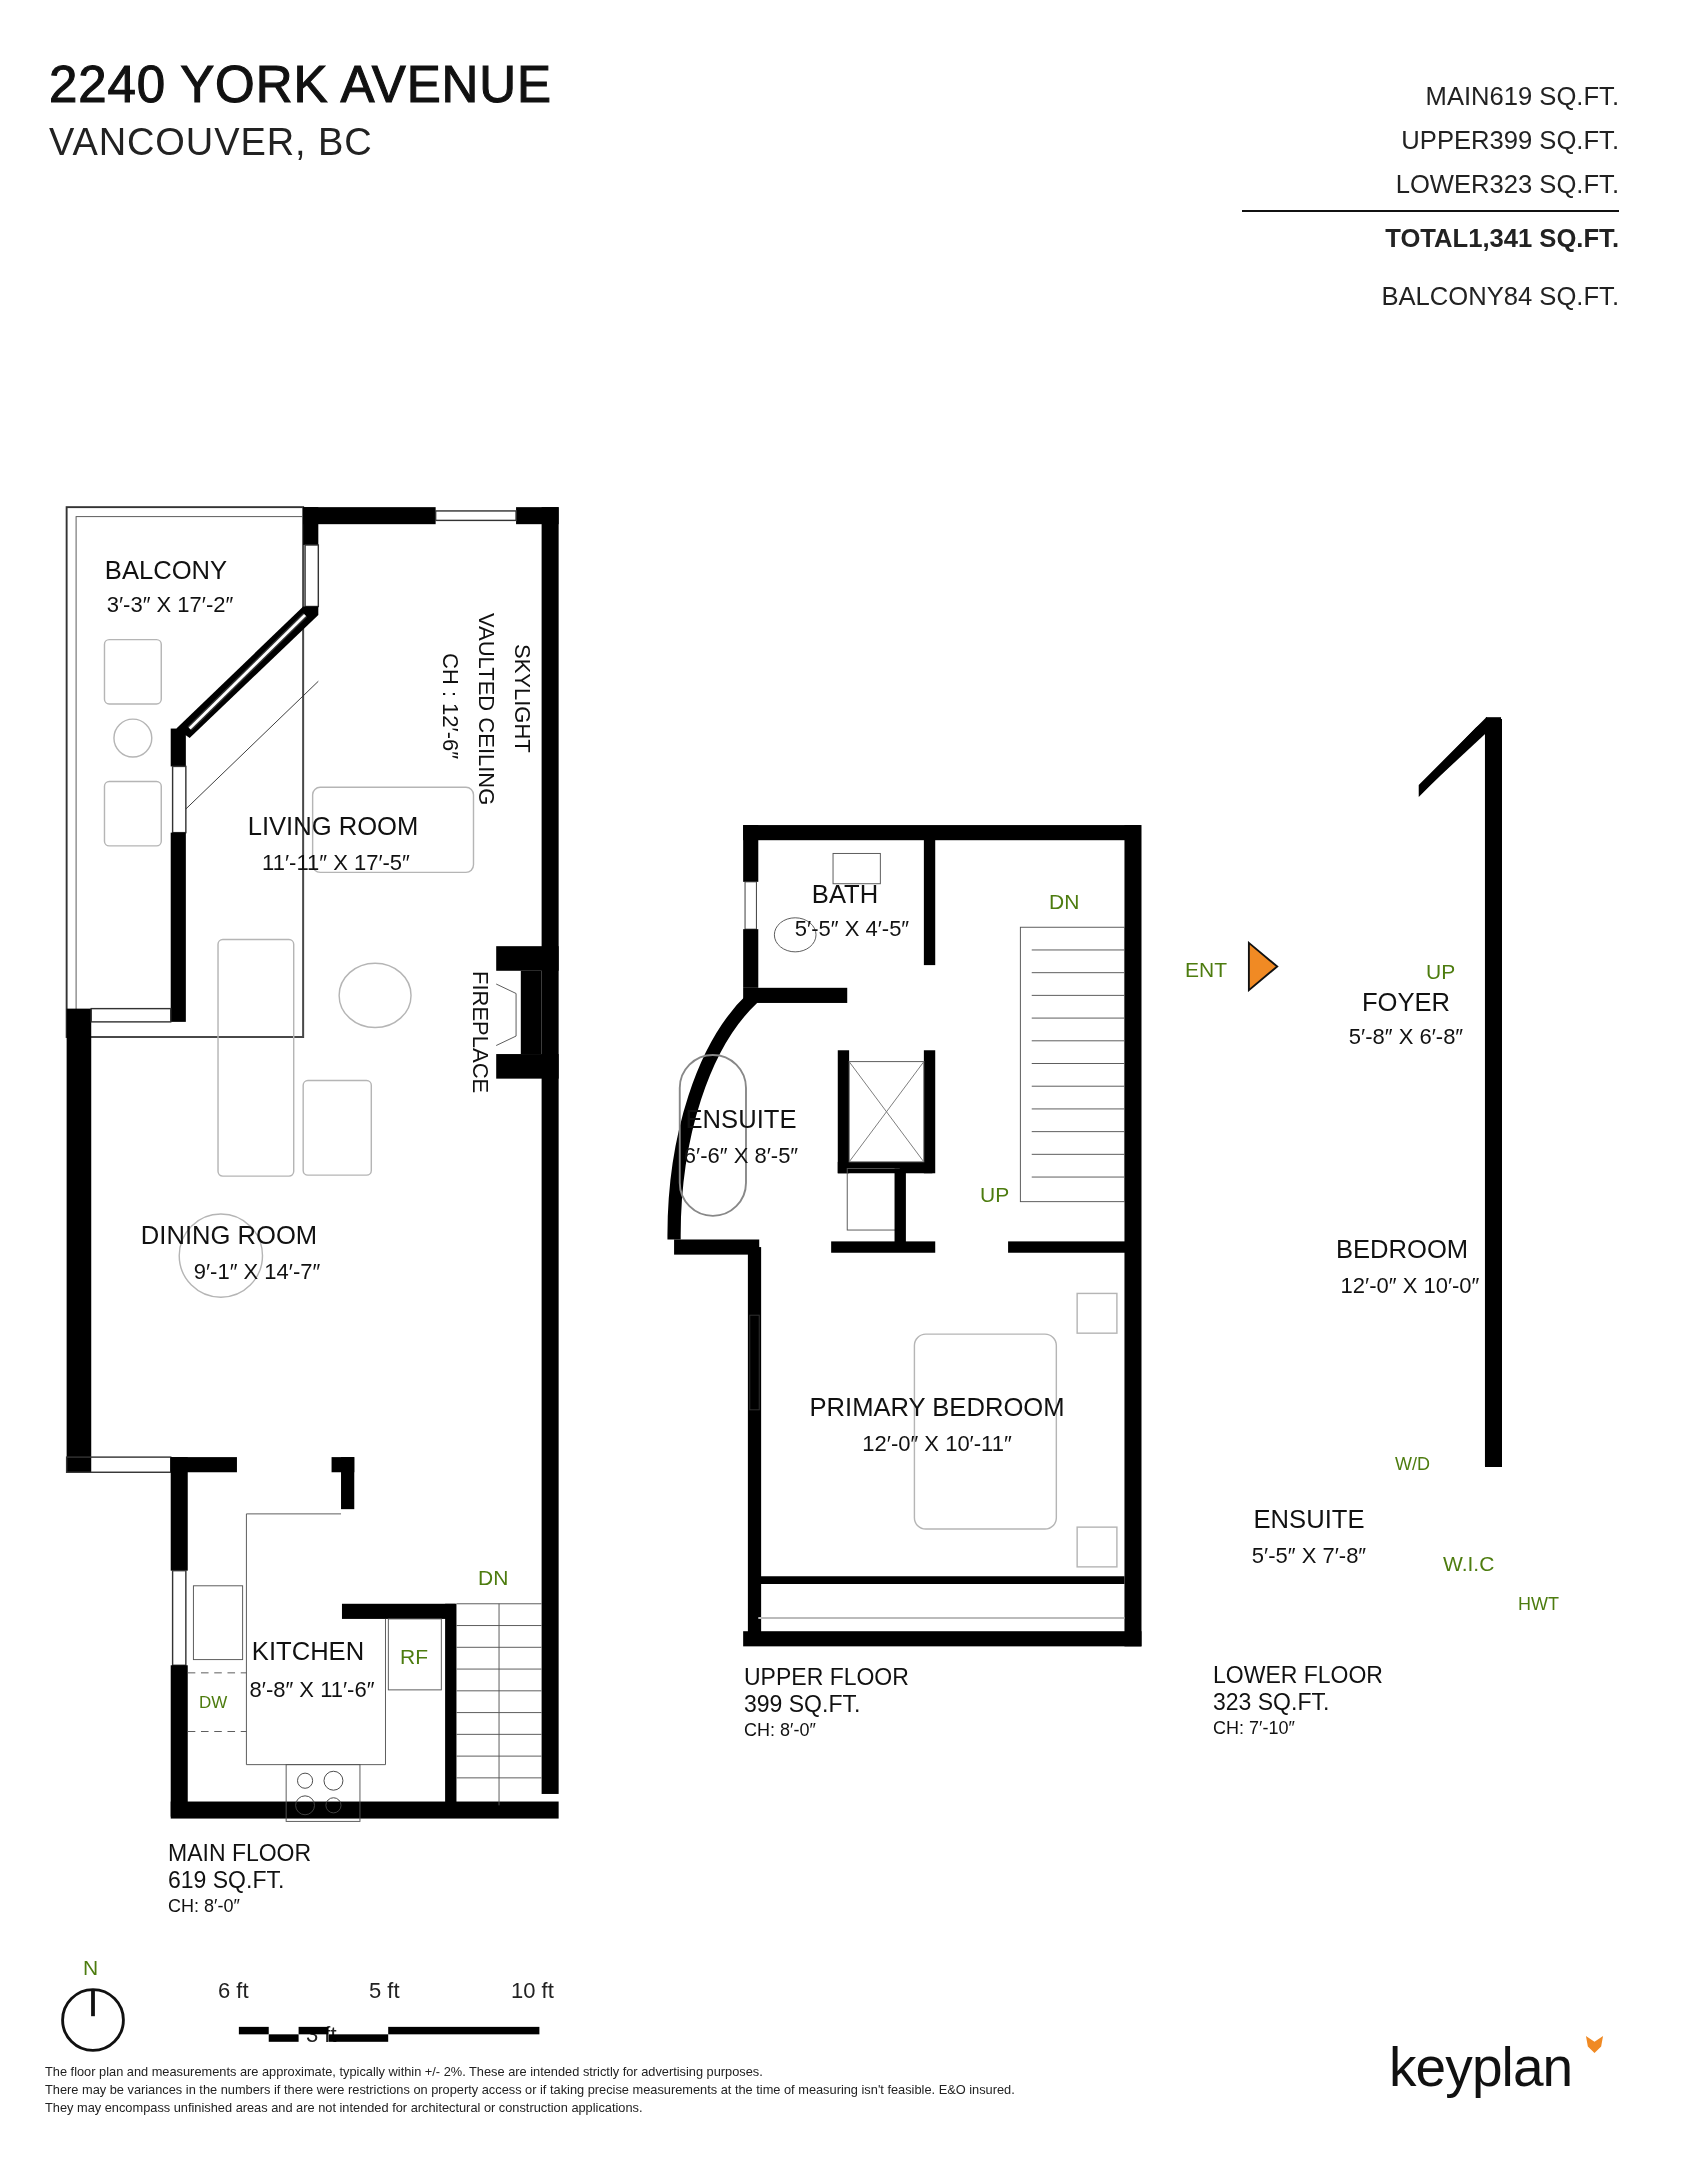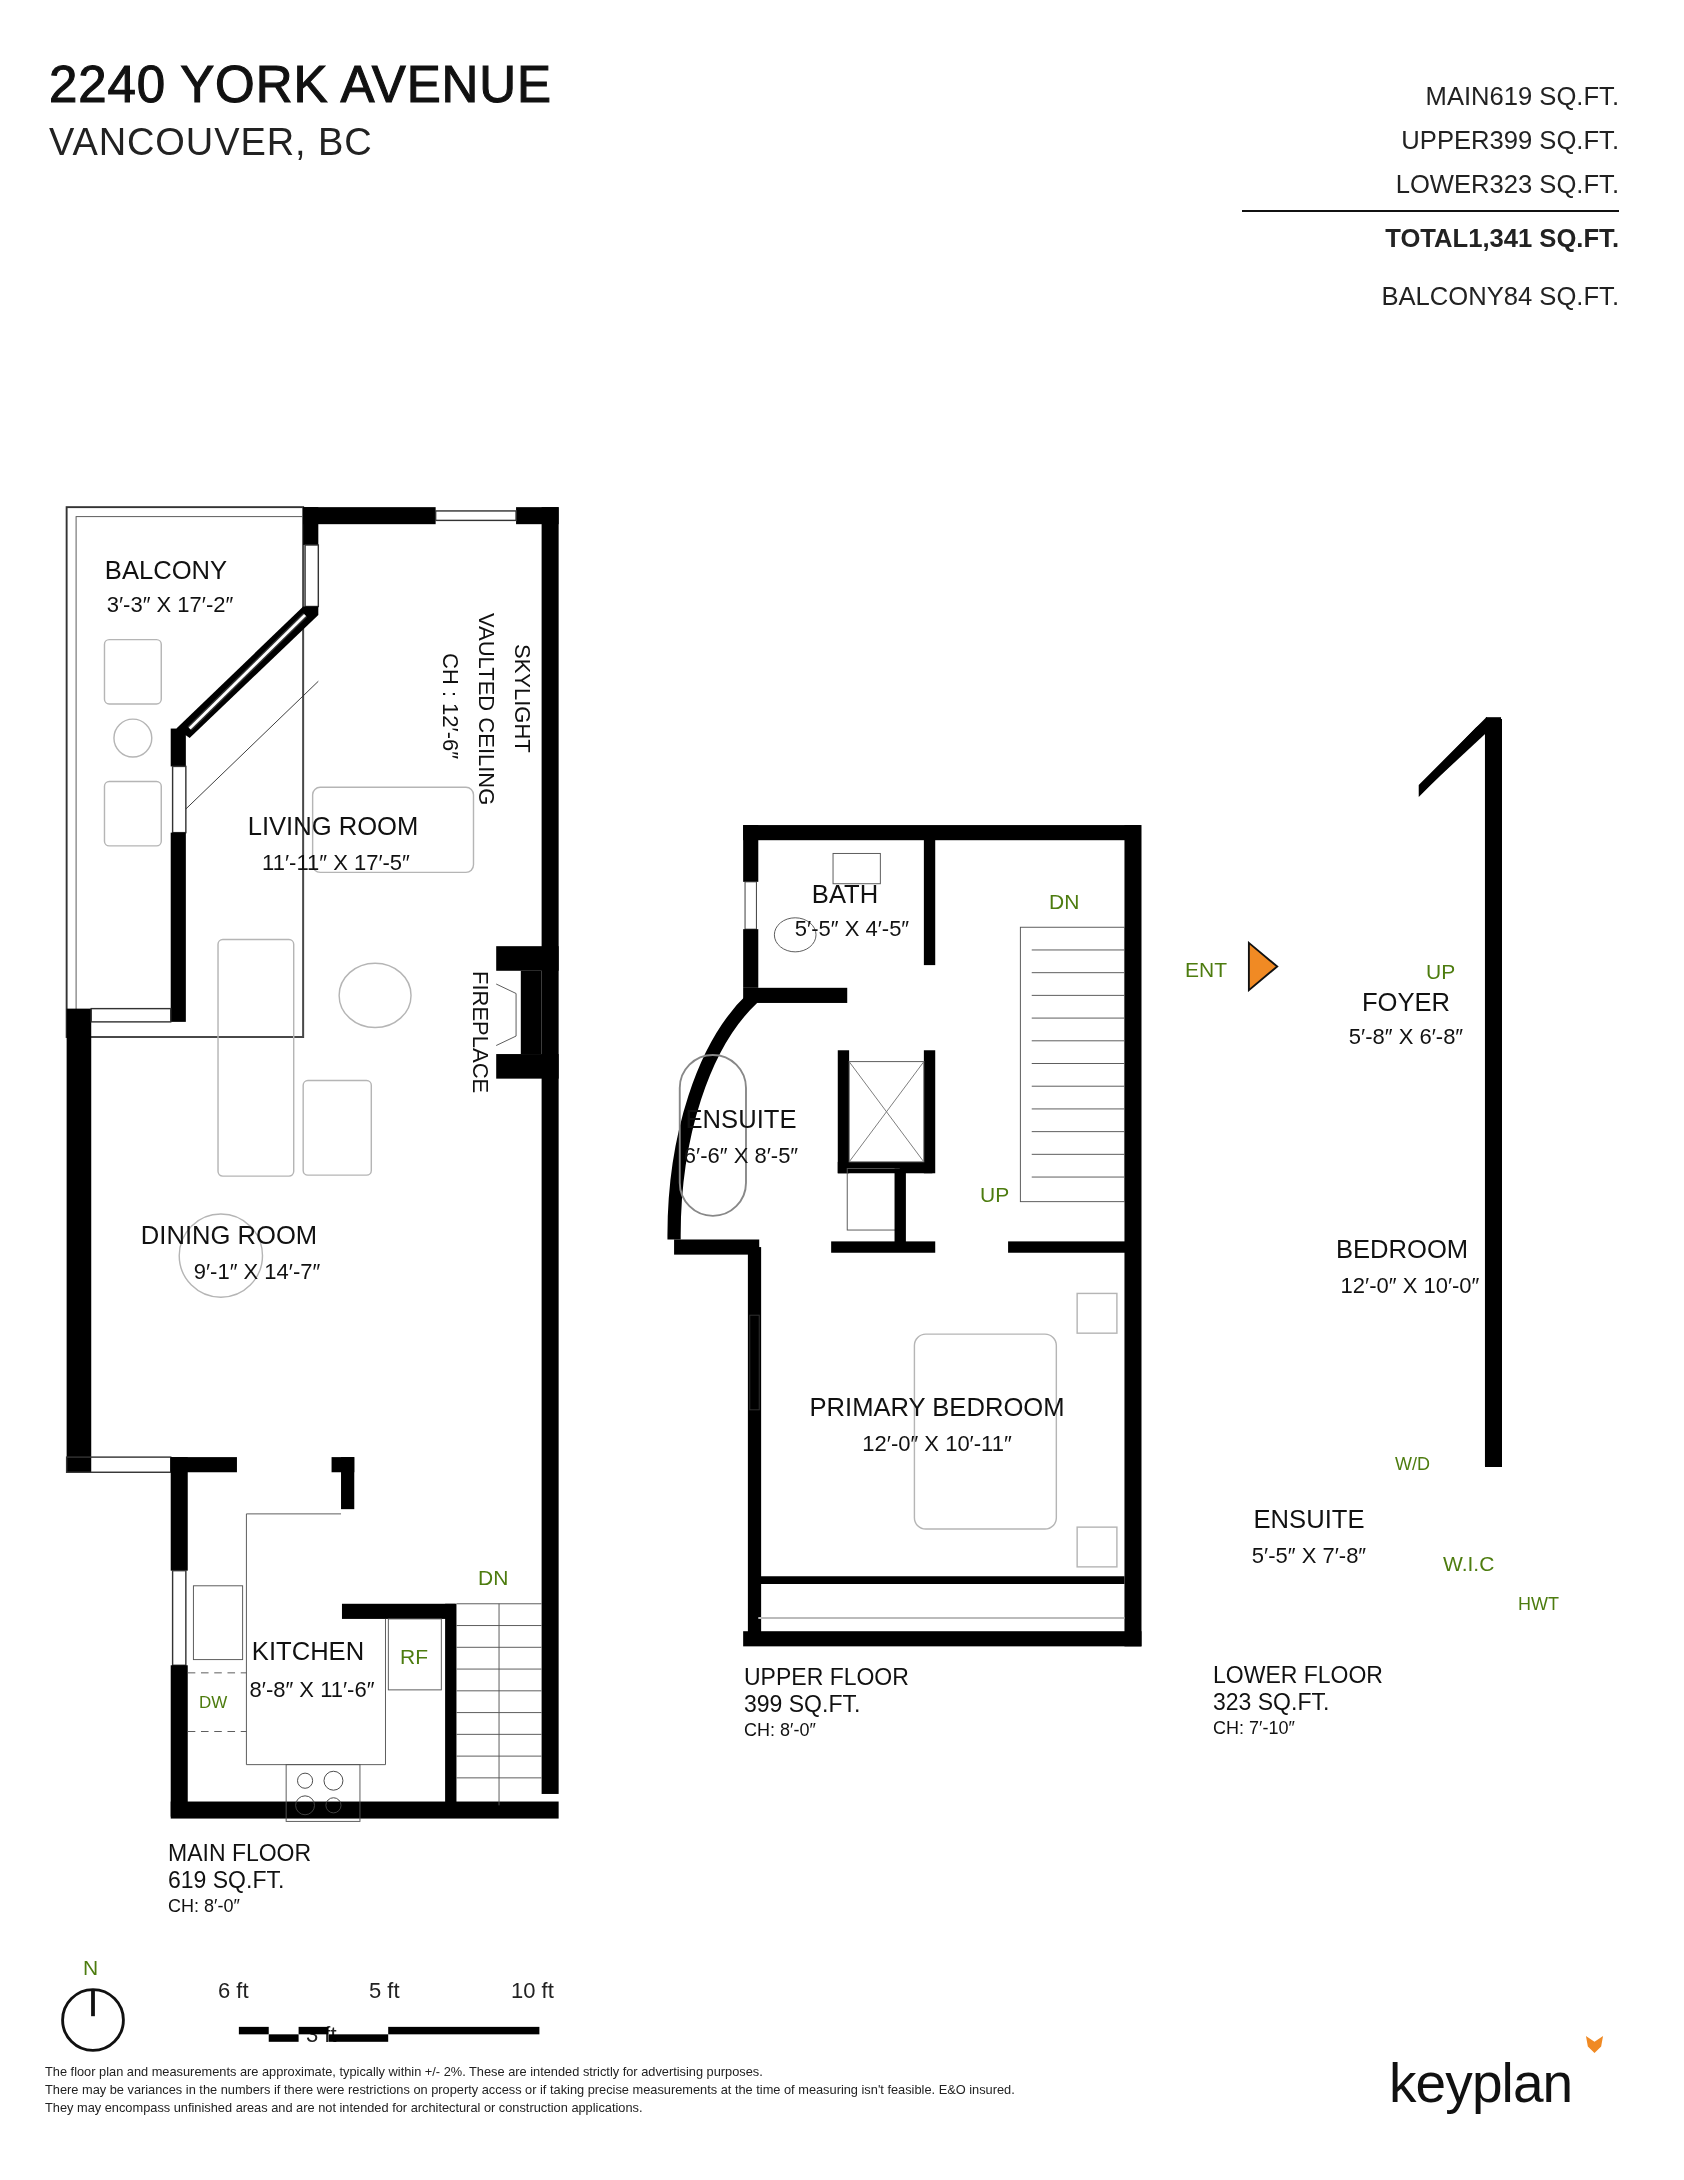--- a/index.html
+++ b/index.html
@@ -14,21 +14,21 @@
   .area-row.balcony { margin-top:9.5px; }
   svg.plan { position:absolute; left:0; top:0; }
   .rlabel { position:absolute; text-align:center; font-size:25.6px; color:#111; white-space:nowrap; transform:translateX(-50%); }
   .rdim { position:absolute; text-align:center; font-size:22px; color:#111; white-space:nowrap; transform:translateX(-50%); }
   .small { position:absolute; font-size:21px; color:#4d7c0f; white-space:nowrap;margin-top:8px; }
   .vert { position:absolute; writing-mode:vertical-rl; font-size:22px; color:#111; white-space:nowrap; }
   .floor-caption { position:absolute; font-size:23px; color:#111; line-height:26.5px; }
   .floor-caption .ch { font-size:18px; }
   .disclaimer { left:45px; top:2063px; font-size:12.8px; color:#222; line-height:18px; }
   .scale-lbl { position:absolute; font-size:22px; color:#222; }
-  .logo { left:1389px; top:2035px; font-size:55px; font-weight:400; color:#111; letter-spacing:-0.9px;margin-top:16px; }
+  .logo { left:1389px; top:2035px; font-size:55px; font-weight:400; color:#111; letter-spacing:-0.9px; }
 </style>
 </head>
 <body>
 
 <div class="abs title">2240 YORK AVENUE</div>
 <div class="abs subtitle">VANCOUVER, BC</div>
 
 <div class="abs area-table">
   <div class="area-row">
     <span>MAIN</span>

